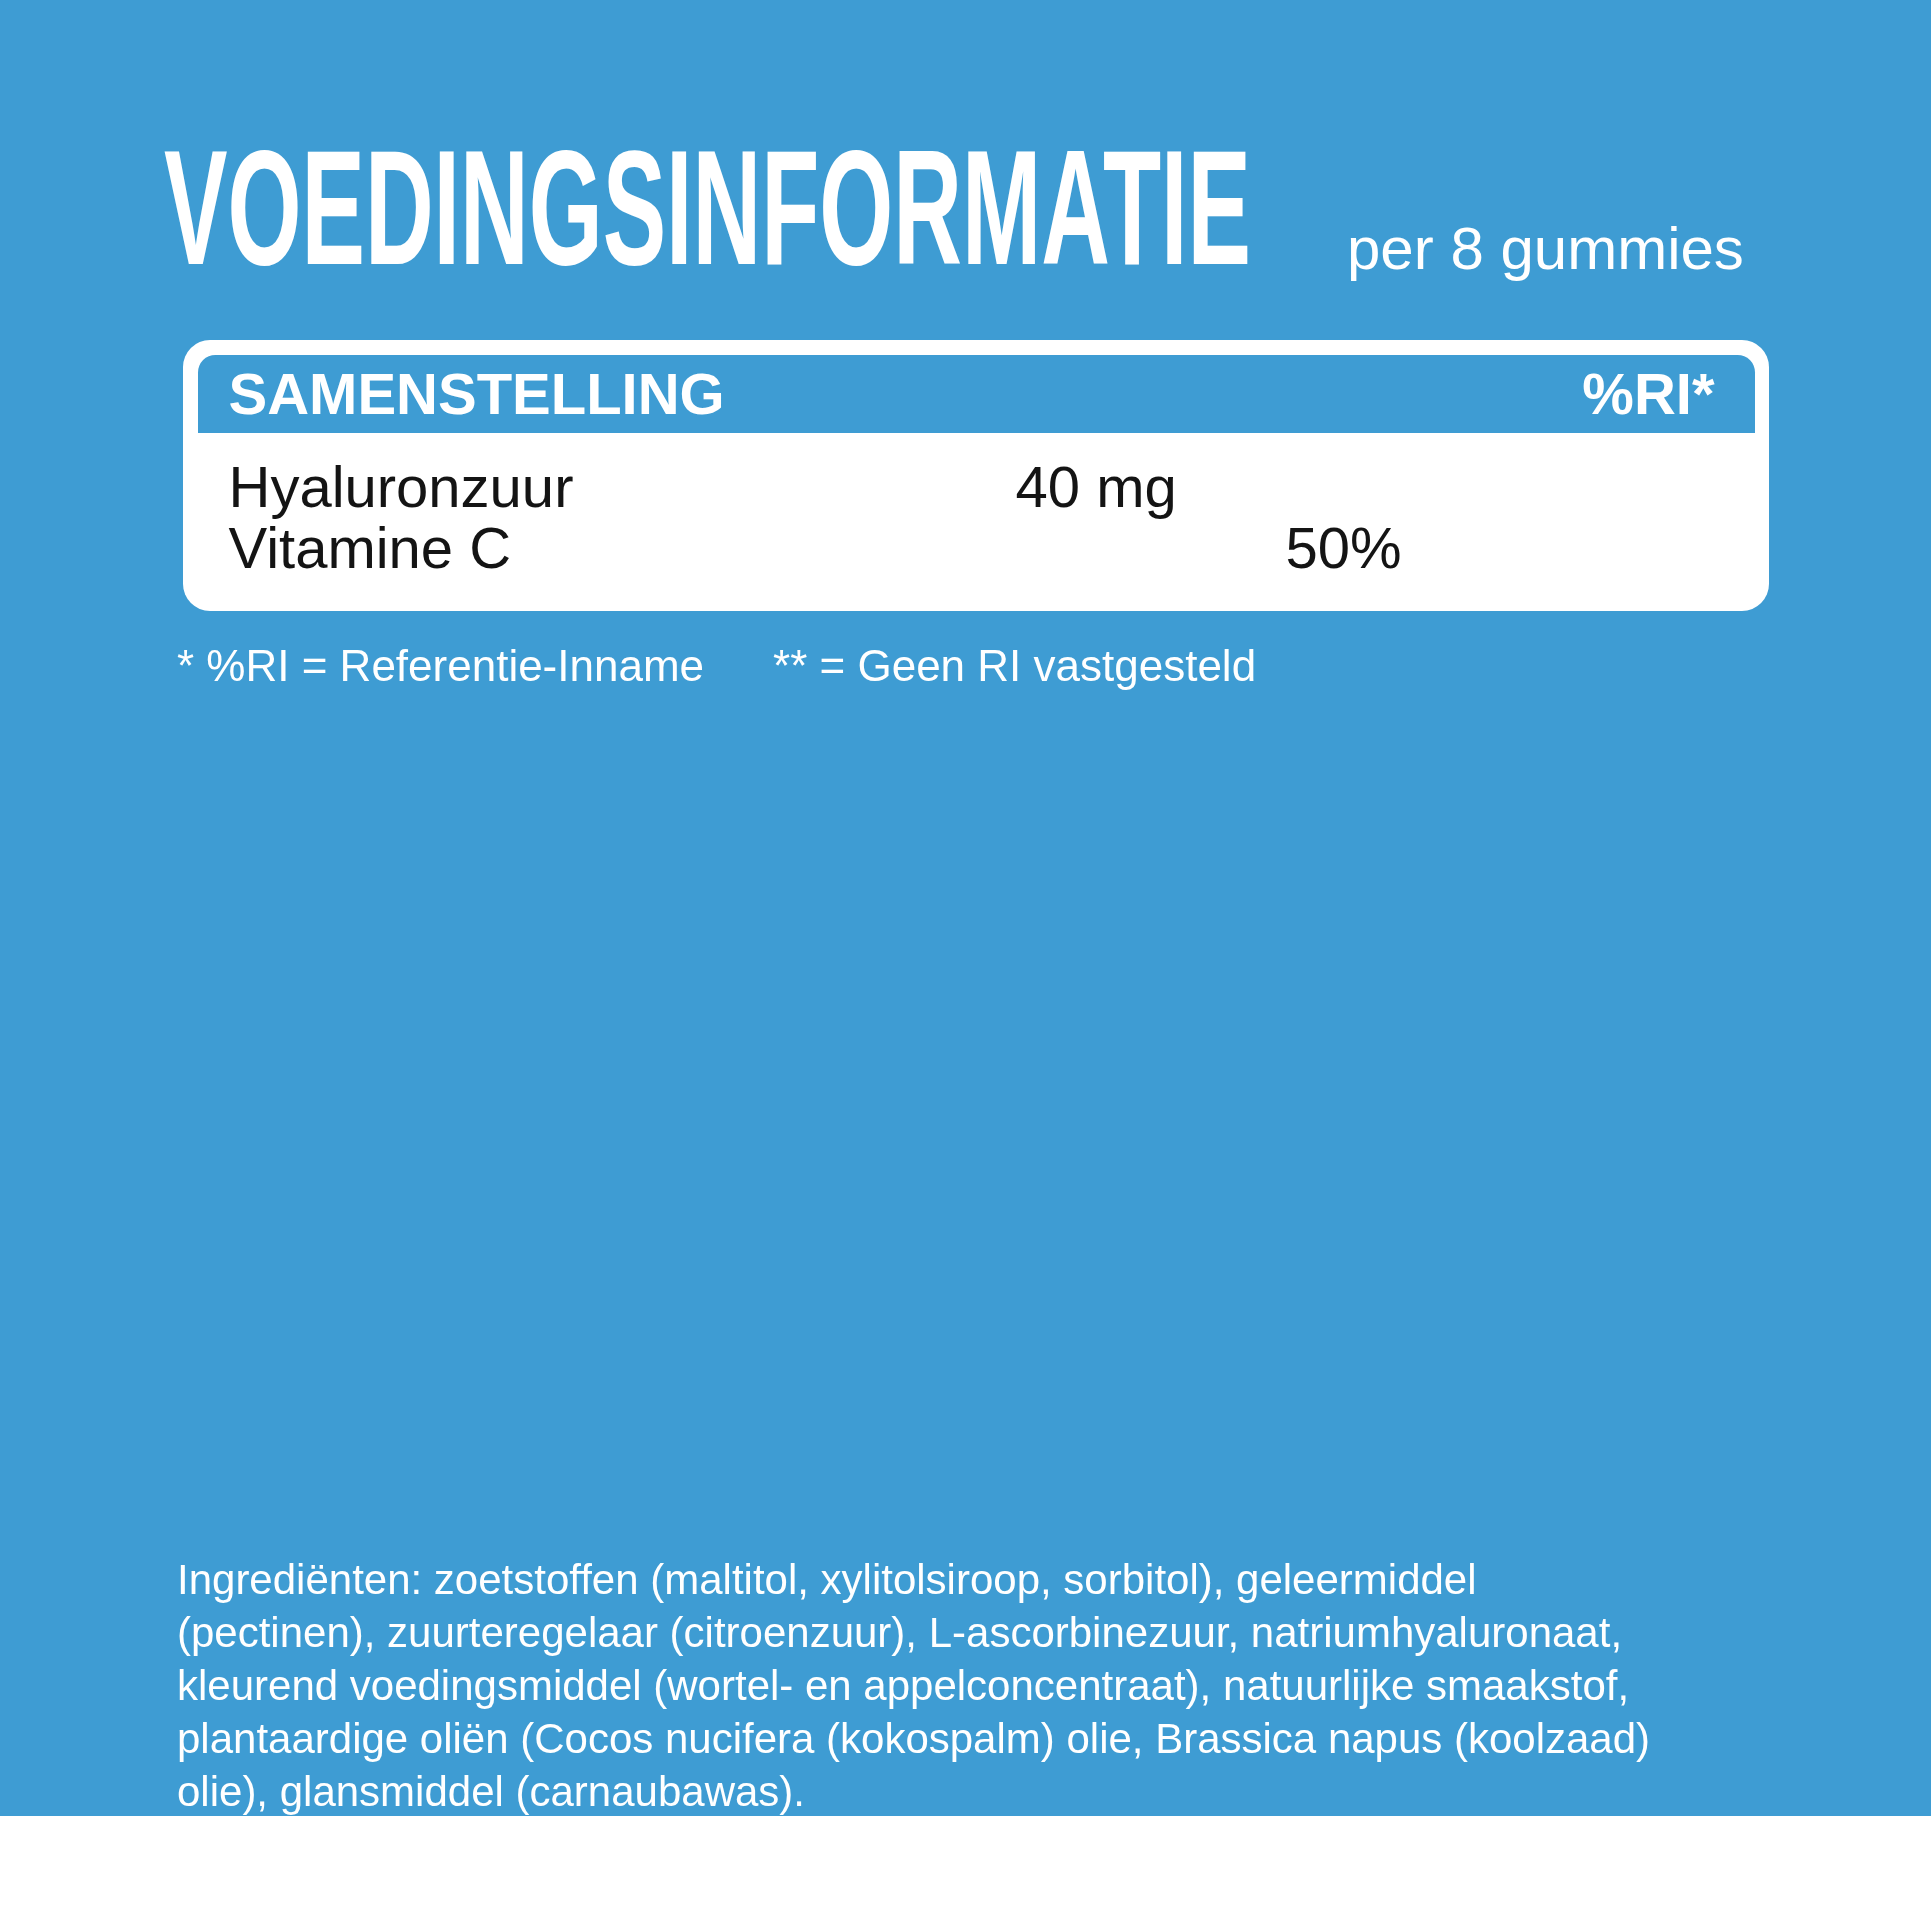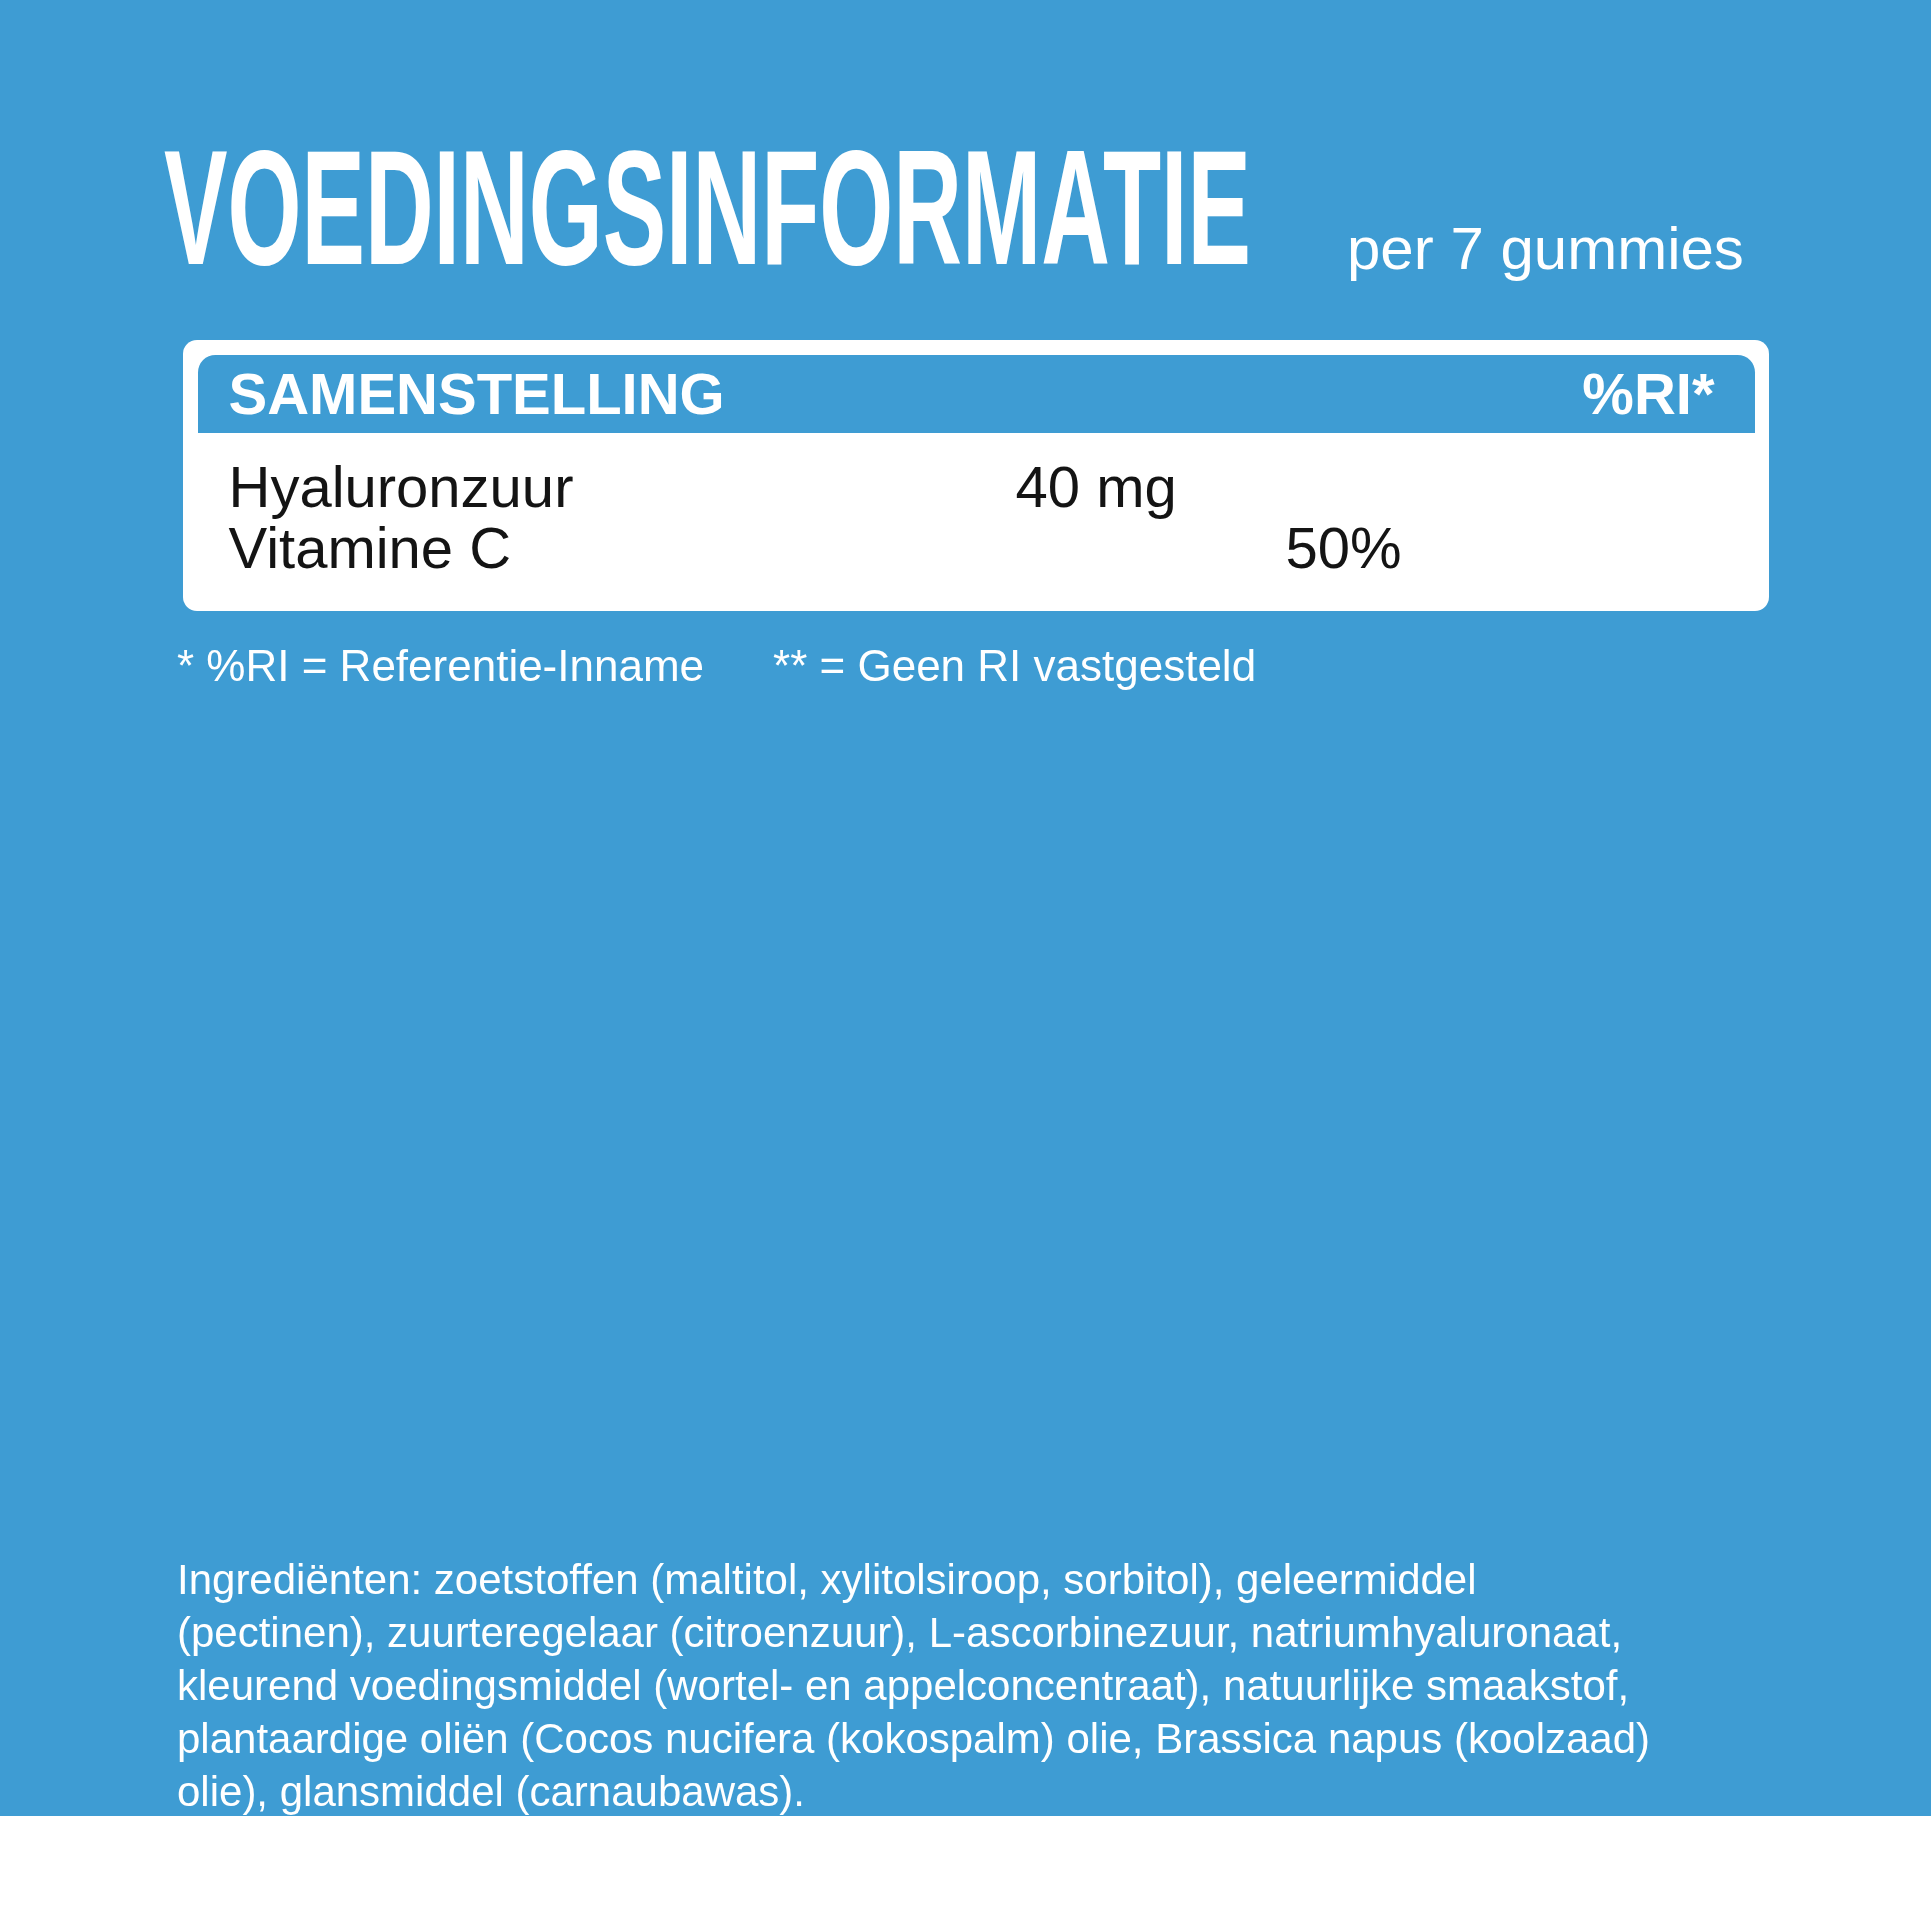--- a/index.html
+++ b/index.html
@@ -38,21 +38,21 @@
   }
 
   
   .panel {
     position: absolute;
     left: 183px;
     top: 340px;
     width: 1586px;
     height: 271px;
     background: #ffffff;
-    border-radius: 14px;
+    border-radius: 27px;
     box-sizing: border-box;
     padding: 14.5px 14.5px 0 14.5px;
   }
   .panel-header {
     height: 78px;
     background: #3E9CD3;
     border-radius: 17.4px 17.4px 0 0;
     display: flex;
     align-items: center;
     justify-content: space-between;
@@ -99,21 +99,21 @@
     color: #ffffff;
   }
 </style>
 </head>
 <body>
 
 <div class="canvas">
 
   <div class="page-title">VOEDINGSINFORMATIE</div>
 
-  <div class="page-subtitle">per 7 gummies</div>
+  <div class="page-subtitle">per 8 gummies</div>
 
   <div class="panel">
     <div class="panel-header">
       <span>SAMENSTELLING</span>
       <span>%RI*</span>
     </div>
     <div class="panel-body">
       <div class="nutrient-row">
         <span class="name-cell">Hyaluronzuur</span>
         <span class="amount-cell">40 mg</span>

